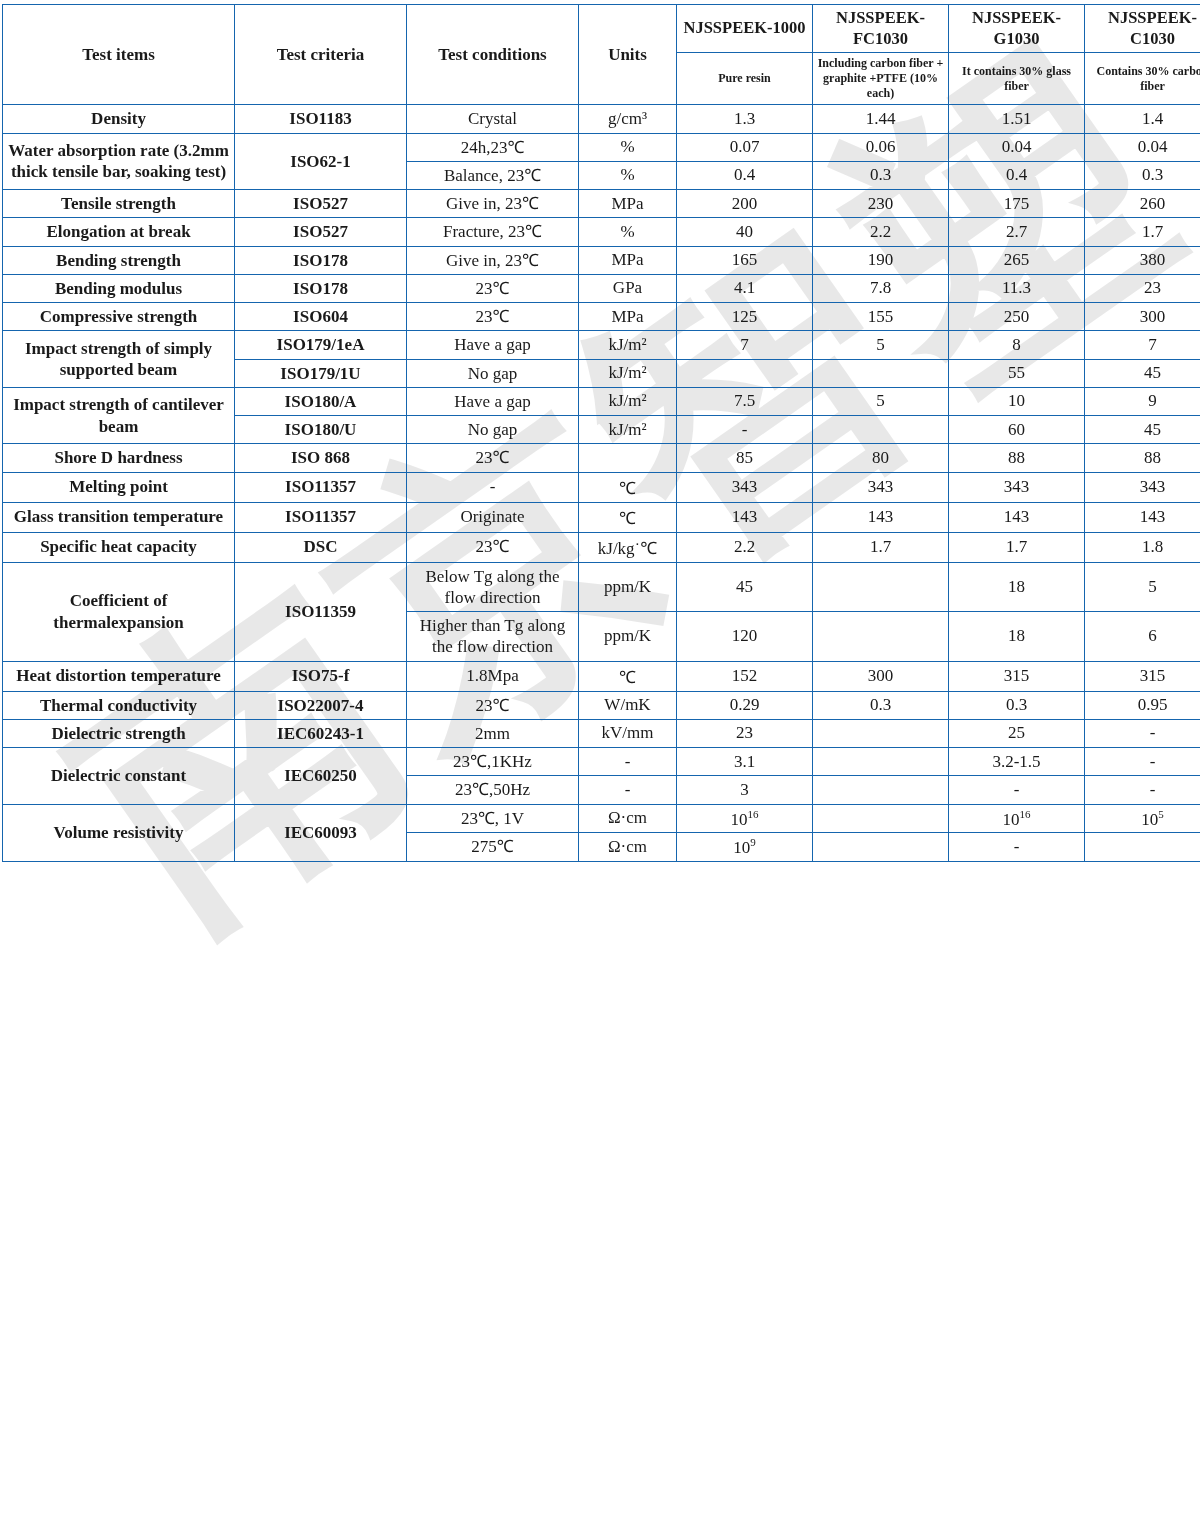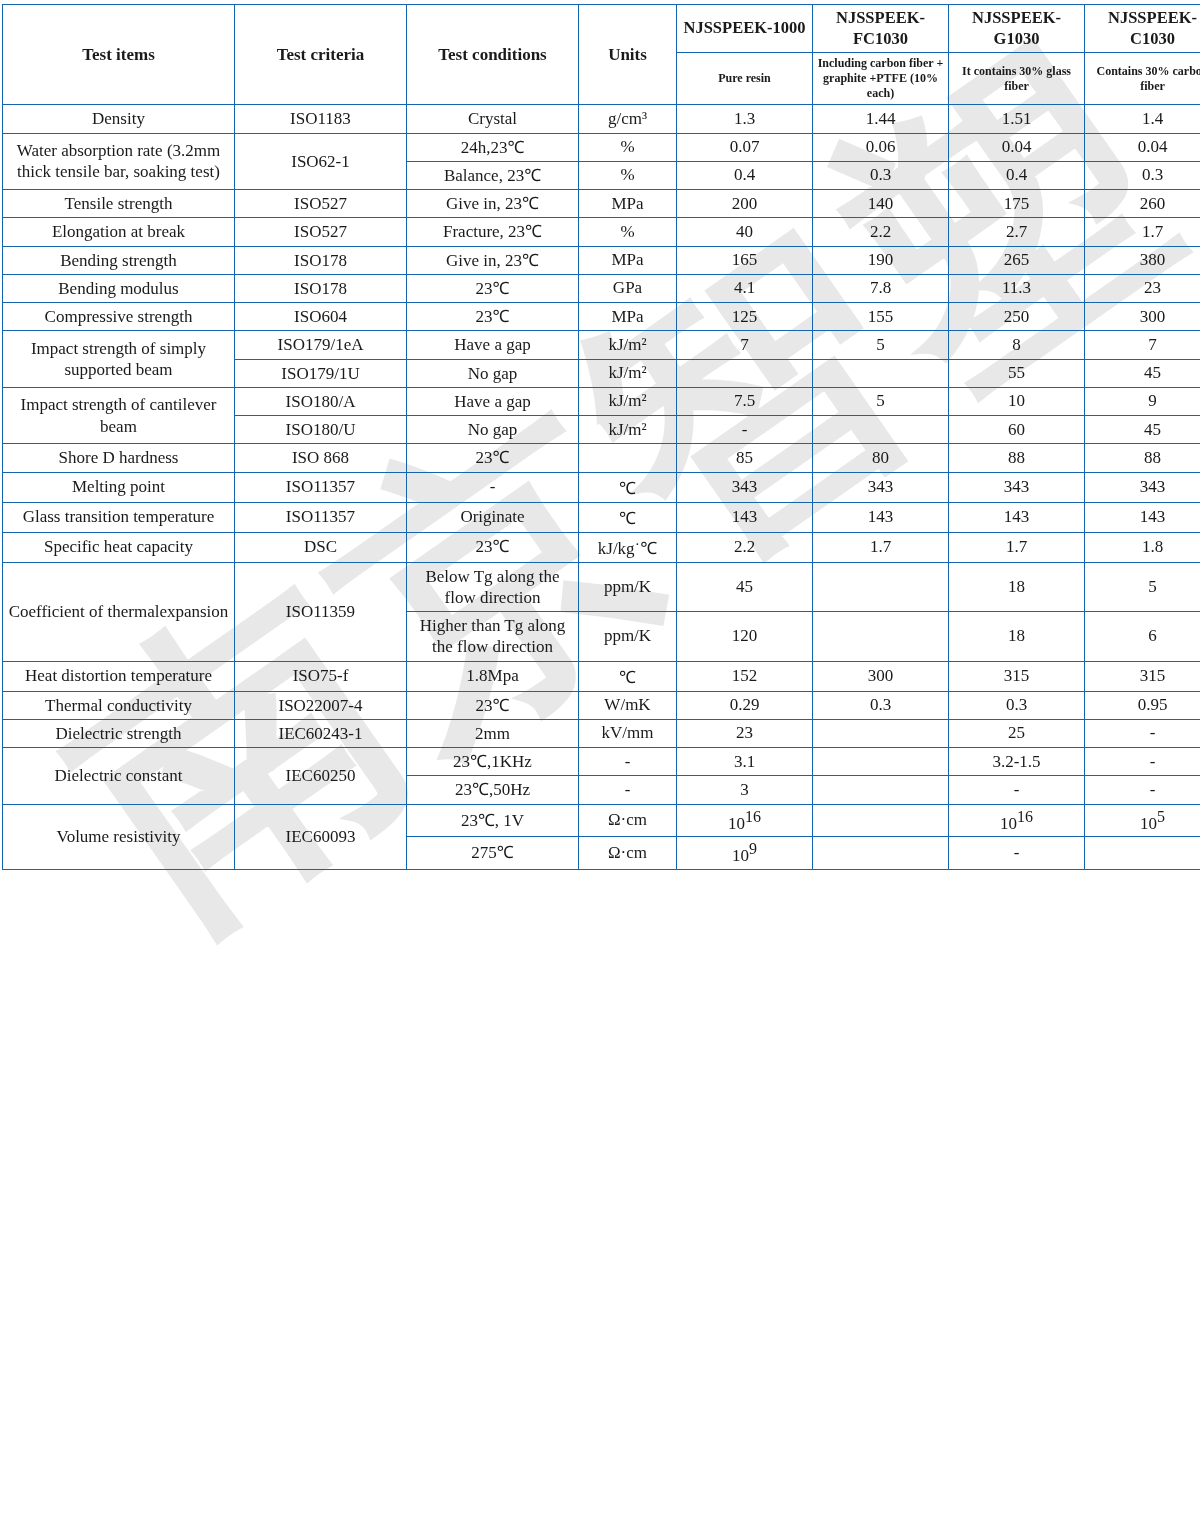--- a/index.html
+++ b/index.html
@@ -66,29 +66,30 @@
     font-weight: bold;
   }
   .col-item   { width: 232px; }
   .col-crit   { width: 172px; }
   .col-cond   { width: 172px; }
   .col-unit   { width: 98px; }
   .col-val    { width: 136px; }
   td.item, td.crit {
     font-size: 17px;
     line-height: 1.25;
+    font-weight: bold;
   }
   td.cond {
     font-size: 16.5px;
     line-height: 1.25;
   }
   td.unit, td.val {
     font-size: 17px;
   }
-  sup { font-size: 16px; vertical-align: super; }
+  sup { font-size: 11px; vertical-align: super; }
 </style>
 </head>
 <body>
 
 <div class="watermark">南京智塑</div>
 
 <table class="spec">
   <colgroup>
     <col class="col-item">
       <col class="col-crit">
@@ -145,21 +146,21 @@
         <td class="val">0.3</td>
         <td class="val">0.4</td>
         <td class="val">0.3</td>
       </tr>
       <tr>
         <td class="item" rowspan="1">Tensile strength</td>
         <td class="crit" rowspan="1">ISO527</td>
         <td class="cond">Give in, 23℃</td>
         <td class="unit">MPa</td>
         <td class="val">200</td>
-        <td class="val">140</td>
+        <td class="val">230</td>
         <td class="val">175</td>
         <td class="val">260</td>
       </tr>
       <tr>
         <td class="item" rowspan="1">Elongation at break</td>
         <td class="crit" rowspan="1">ISO527</td>
         <td class="cond">Fracture, 23℃</td>
         <td class="unit">%</td>
         <td class="val">40</td>
         <td class="val">2.2</td>

